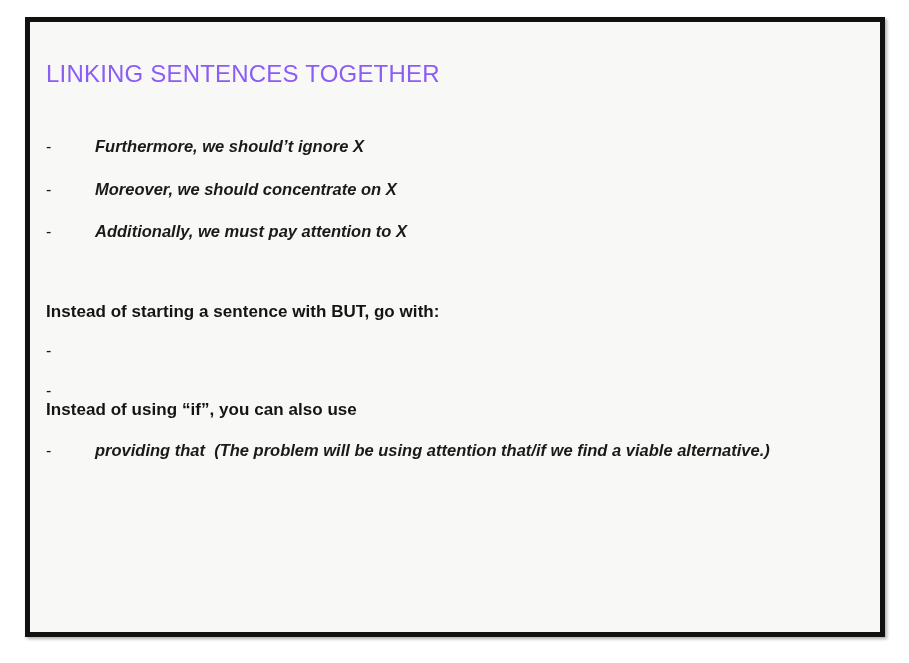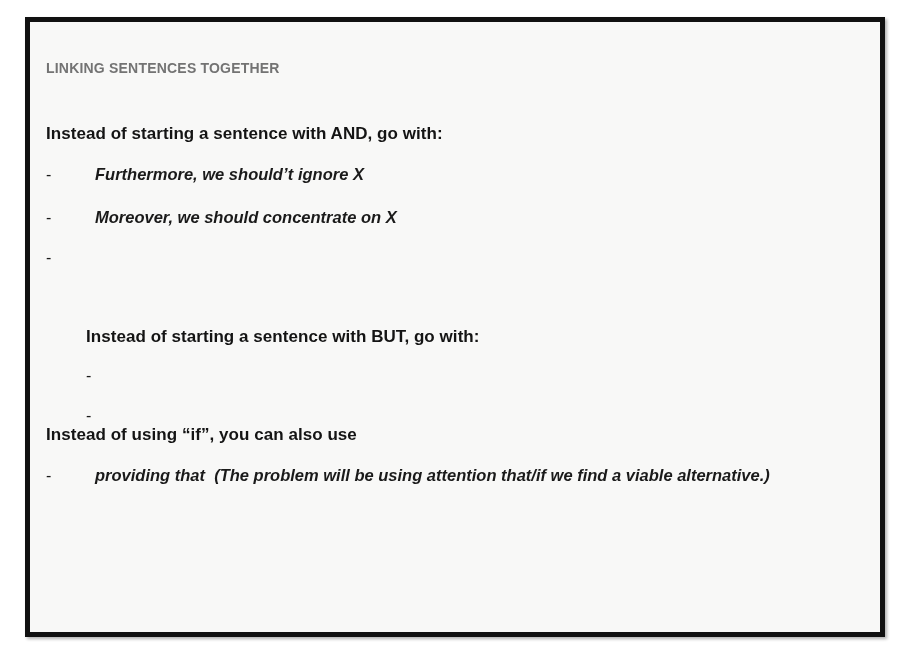--- a/index.html
+++ b/index.html
@@ -35,39 +35,39 @@
   .slide-body {
     position: absolute;
     left: 0;
     top: 0;
     right: 0;
     bottom: 0;
     padding: 22px 26px 0 12px;
     box-sizing: border-box;
   }
   .slide-title {
-    font-size: 14px;
-    font-weight: bold;
-    color: #737373;
+    font-size: 24px;
+    font-weight: normal;
+    color: #8b5cf6;
     letter-spacing: 0.2px;
     margin: 0 0 0 4px;
     padding-top: 16px;
   }
   .section {
     margin-top: 0;
   }
   .section-heading {
     font-size: 17px;
     font-weight: bold;
     color: #141414;
     margin: 0 0 0 4px;
     letter-spacing: 0.05px;
   }
   .section-1 { margin-top: 48px; }
-  .section-2 { margin-top: 60px; margin-left: 40px; }
+  .section-2 { margin-top: 60px; }
   .section-3 { }
 
   .bullet-list {
     list-style: none;
     margin: 0;
     padding: 0;
   }
   .bullet-item {
     display: flex;
     align-items: baseline;
@@ -105,35 +105,35 @@
 </head>
 <body>
 
 <div class="slide-outer">
   <div class="slide-frame">
     <div class="slide-body">
 
       <div class="slide-title">LINKING SENTENCES TOGETHER</div>
 
       <div class="section section-1">
-        <div class="section-heading">Instead of starting a sentence with AND, go with:</div>
         <div class="bullet-list">
 
           <div class="bullet-item">
             <span class="bullet-dash">-</span>
             <span class="bullet-text"><span class="kw">Furthermore</span><span class="plain">, we should’t ignore X</span></span>
           </div>
 
           <div class="bullet-item">
             <span class="bullet-dash">-</span>
             <span class="bullet-text"><span class="kw">Moreover</span><span class="plain">, we should concentrate on X</span></span>
           </div>
 
           <div class="bullet-item">
             <span class="bullet-dash">-</span>
+            <span class="bullet-text"><span class="kw">Additionally</span><span class="plain">, we must pay attention to X</span></span>
           </div>
 
         </div>
       </div>
 
       <div class="section section-2">
         <div class="section-heading">Instead of starting a sentence with BUT, go with:</div>
         <div class="bullet-list">
 
           <div class="bullet-item">

